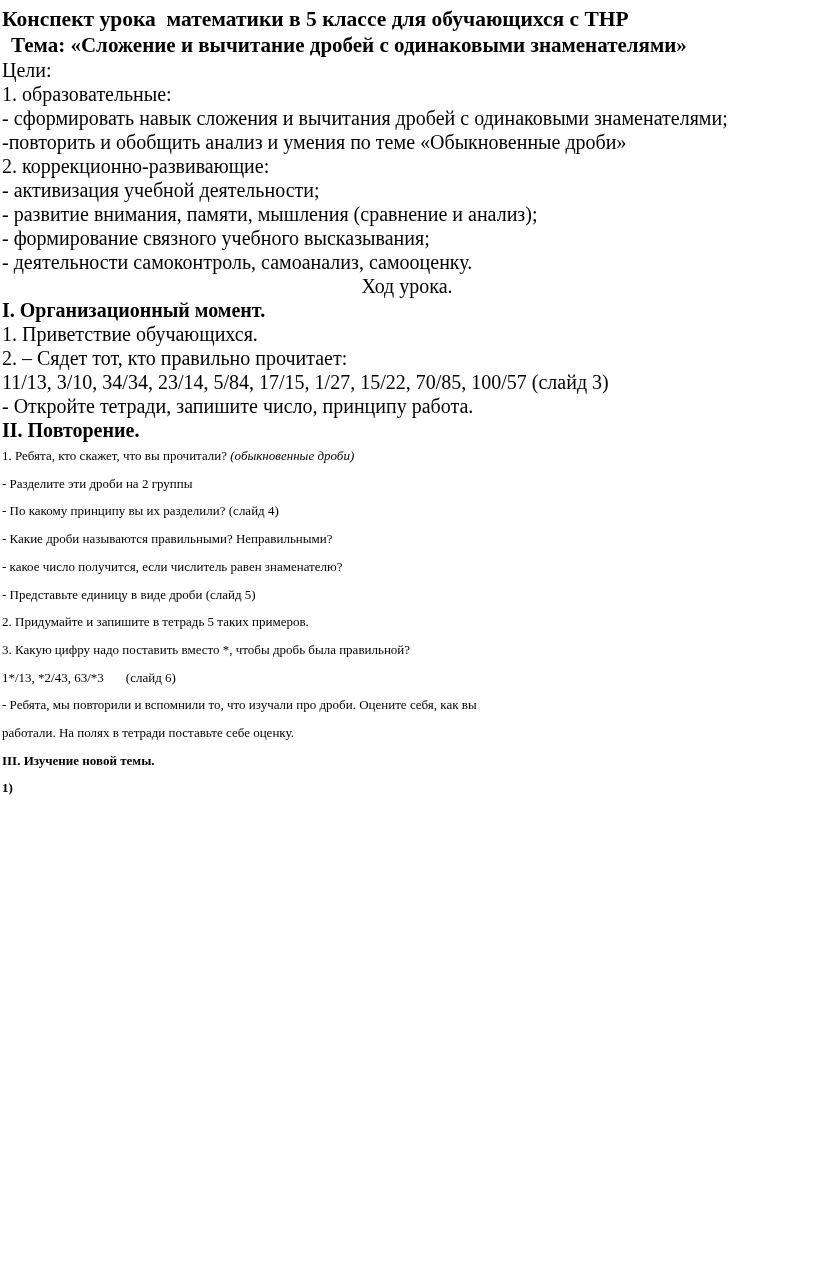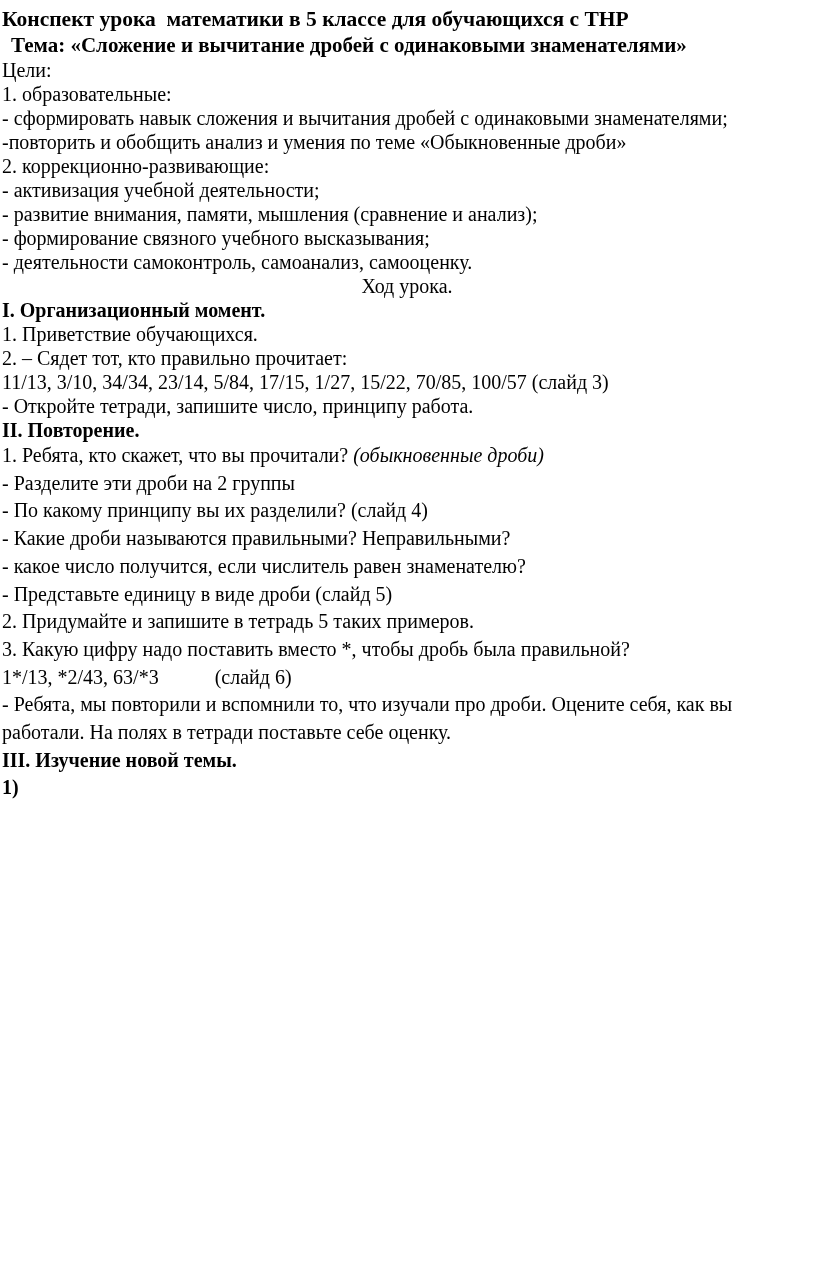--- a/index.html
+++ b/index.html
@@ -41,32 +41,32 @@
   
   .sp {
     font-size: 20px;
     line-height: 24px;
     margin-bottom: 21.4px;
   }
   .mb24 { margin-bottom: 25px; }
   .mbs  { margin-bottom: 19px; }
   
   .tp {
-    font-size: 20px;
+    font-size: 13px;
     line-height: 27.7px;
     margin-bottom: 0;
   }
   .bold { font-weight: bold; }
   .it { font-style: italic; }
   .center {
     width: 810px;
     text-align: center;
   }
   .mt { margin-top: 27.7px; }
-  .slide-gap { margin-left: 56px; }
+  .slide-gap { margin-left: 22px; }
 </style>
 </head>
 <body>
 
 <div class="doc">
 
   <p class="t1">Конспект урока  математики в 5 классе для обучающихся с ТНР</p>
   <p class="t2">Тема: «Сложение и вычитание дробей с одинаковыми знаменателями»</p>
 
   <p class="sp">Цели:</p>

